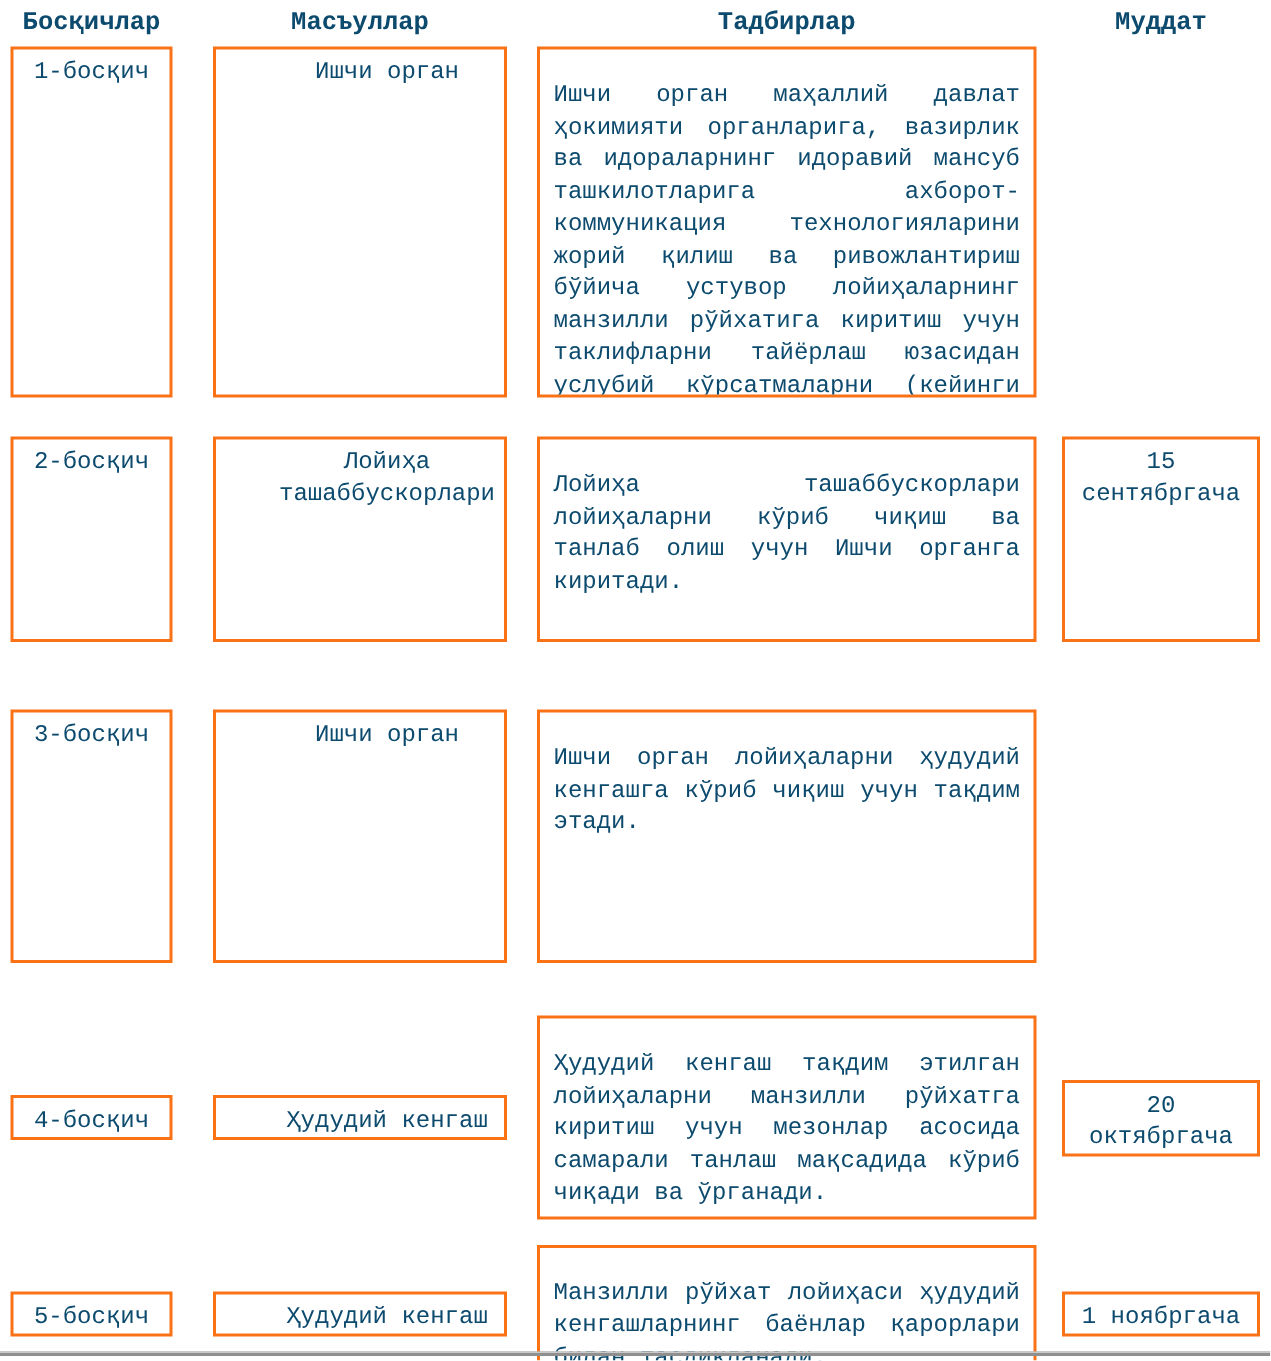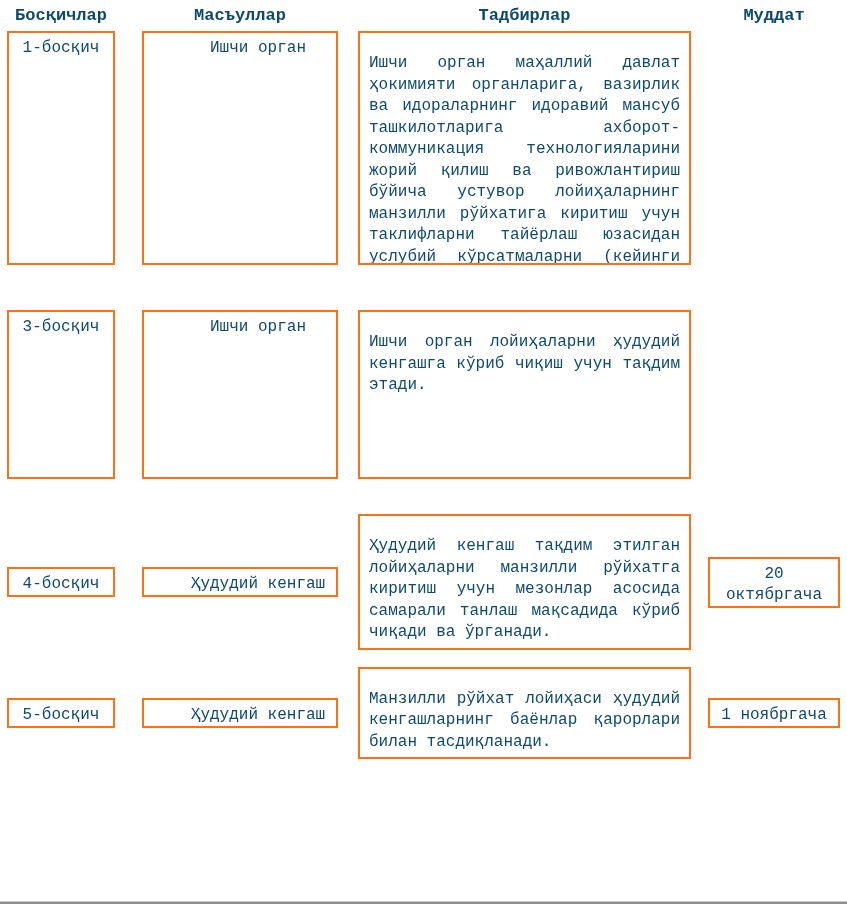--- a/index.html
+++ b/index.html
@@ -98,20 +98,27 @@
     <div class="header-cell col3">Тадбирлар</div>
     <div class="header-cell col4">Муддат</div>
   </div>
 
   <div class="cols row row1">
     <div class="box stage-cell col1">1-босқич</div>
     <div class="box responsible-cell col2">Ишчи орган</div>
     <div class="box activity-cell col3">Ишчи орган маҳаллий давлат ҳокимияти органларига, вазирлик ва идораларнинг идоравий мансуб ташкилотларига ахборот-коммуникация технологияларини жорий қилиш ва ривожлантириш бўйича устувор лойиҳаларнинг манзилли рўйхатига киритиш учун таклифларни тайёрлаш юзасидан услубий кўрсатмаларни (кейинги ўринларда манзилли рўйхат деб аталади) юборади.</div>
   </div>
 
+  <div class="cols row row2">
+    <div class="box stage-cell col1">2-босқич</div>
+    <div class="box responsible-cell col2">Лойиҳа
+ташаббускорлари</div>
+    <div class="box activity-cell col3">Лойиҳа ташаббускорлари лойиҳаларни кўриб чиқиш ва танлаб олиш учун Ишчи органга киритади.</div>
+    <div class="box deadline-cell col4">15 сентябргача</div>
+  </div>
 
   <div class="cols row row3">
     <div class="box stage-cell col1">3-босқич</div>
     <div class="box responsible-cell col2">Ишчи орган</div>
     <div class="box activity-cell col3">Ишчи орган лойиҳаларни ҳудудий кенгашга кўриб чиқиш учун тақдим этади.</div>
   </div>
 
   <div class="cols row row4">
     <div class="box stage-cell col1">4-босқич</div>
     <div class="box responsible-cell col2">Ҳудудий кенгаш</div>

